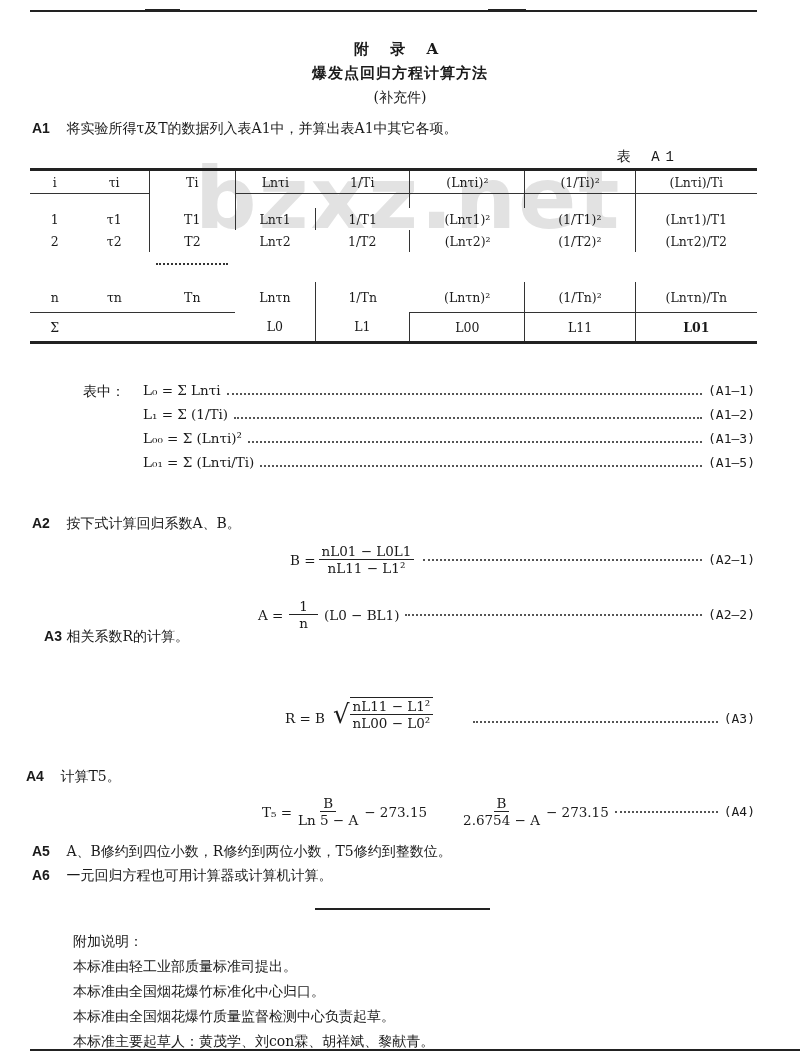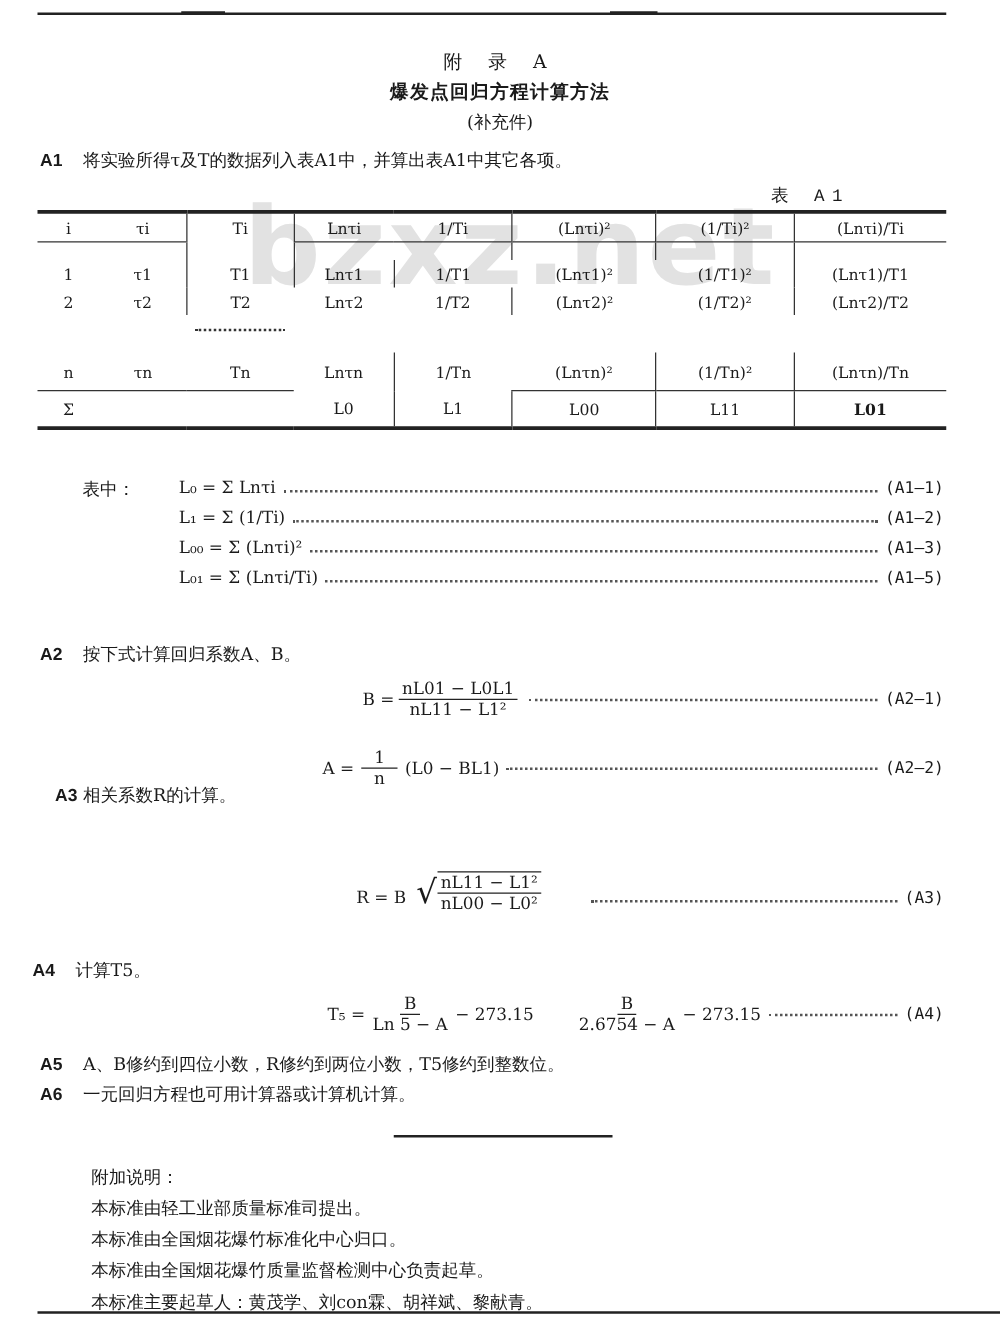--- a/index.html
+++ b/index.html
@@ -5,21 +5,21 @@
   html, body { margin: 0; padding: 0; }
   body {
     width: 800px; height: 1064px; overflow: hidden; background: #ffffff; position: relative;
     font-family: "DejaVu Serif", "Liberation Serif", serif; color: #1a1a1a;
   }
   .abs { position: absolute; }
   .topline { left: 30px; top: 10px; width: 727px; height: 2px; background: #222; }
   .topline-thick1 { left: 145px; top: 9px; width: 35px; height: 3px; background:#222; }
   .topline-thick2 { left: 488px; top: 9px; width: 38px; height: 3px; background:#222; }
   .center { text-align: center; width: 800px; left: 0; }
-  .h1 { top: 40px; font-size: 15px; font-weight: normal; letter-spacing: 8px; }
+  .h1 { top: 40px; font-size: 15px; font-weight: bold; letter-spacing: 8px; }
   .h2 { top: 64px; font-size: 15px; font-weight: bold; letter-spacing: 1px; }
   .h3 { top: 89px; font-size: 14px; }
   .para { font-size: 14px; white-space: nowrap; }
   .para .num { font-family: "Liberation Sans", sans-serif; font-weight: bold; display: inline-block; width: 30px; }
   .watermark {
     left: 195px; top: 155px; font-family: "DejaVu Sans", sans-serif; font-weight: bold;
     font-size: 86px; color: #e2e2e2; letter-spacing: 2px; line-height: 1; z-index: 0;
   }
   .tbl-title { left: 0; width: 680px; text-align:right; top: 148px; font-size: 14px; letter-spacing: 6px; z-index:2;font-family:Liberation Mono, monospace; }
   .table-wrap { left: 30px; top: 168px; width: 727px; z-index: 2; }
@@ -131,21 +131,21 @@
       <td>L0</td>
       <td class="vl">L1</td>
       <td class="vl">L00</td>
       <td class="vl">L11</td>
       <td class="vl" style="font-weight:bold">L01</td>
     </tr>
   </tbody>
     </table>
 </div>
 
-<div class="abs note" style="left:66px; top:383px;">表中：</div>
+<div class="abs note" style="left:83px; top:383px;">表中：</div>
 <div class="abs" style="left:143px; top:382px; width:612px;">
   <div class="eq" style="height:24px">
     <span class="lhs">L₀ = Σ Lnτi</span>
       <span class="leader"></span>
       <span class="tag">(A1—1)</span>
   </div>
   <div class="eq" style="height:24px">
     <span class="lhs">L₁ = Σ (1/Ti)</span>
       <span class="leader"></span>
       <span class="tag">(A1—2)</span>

